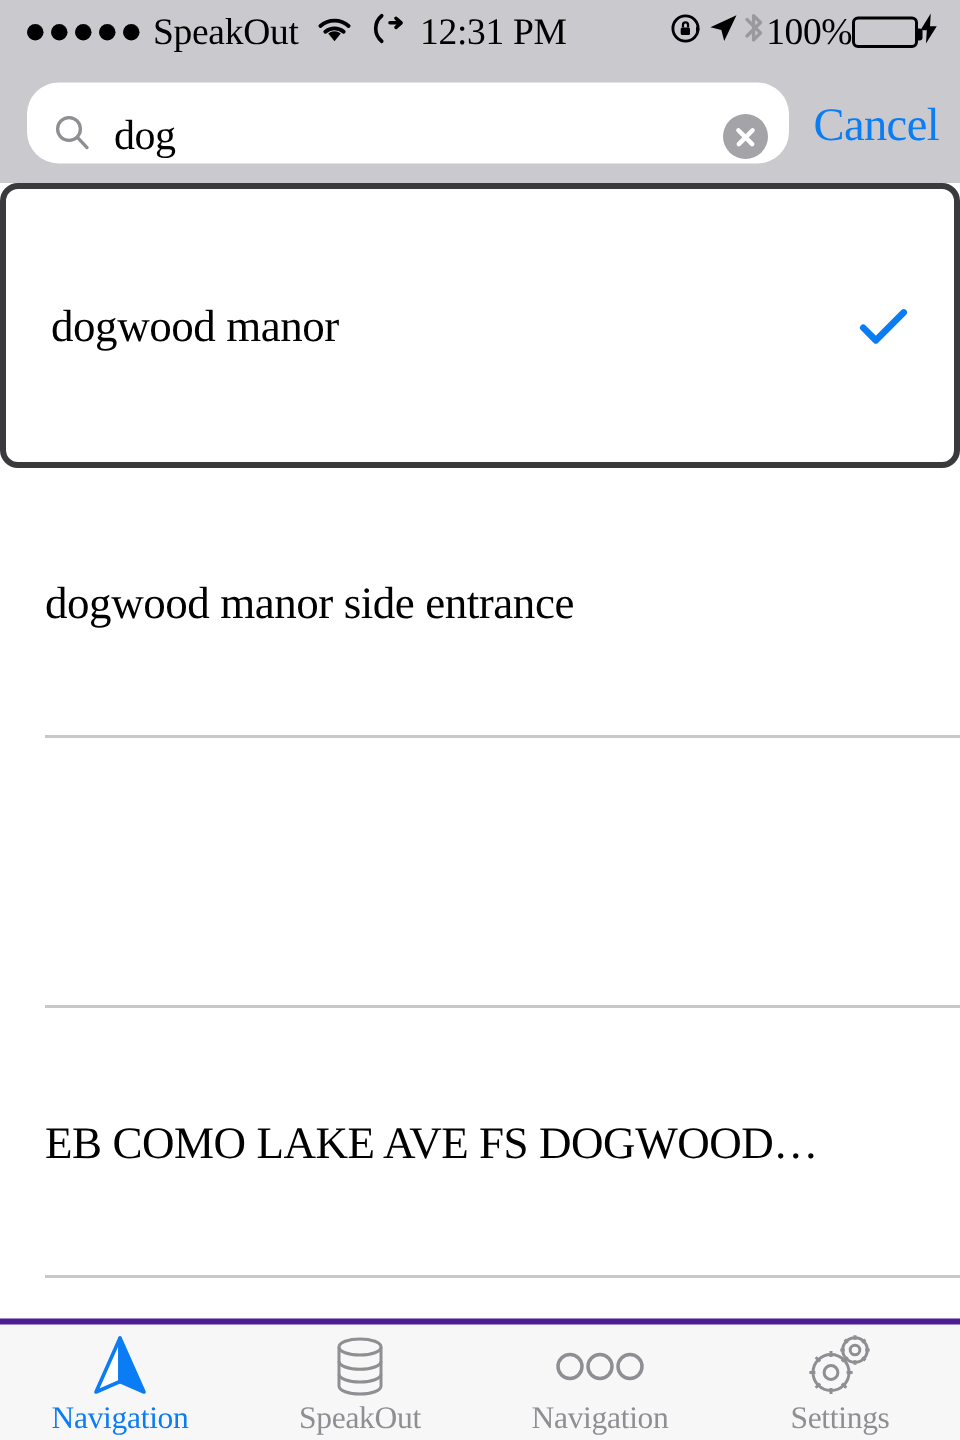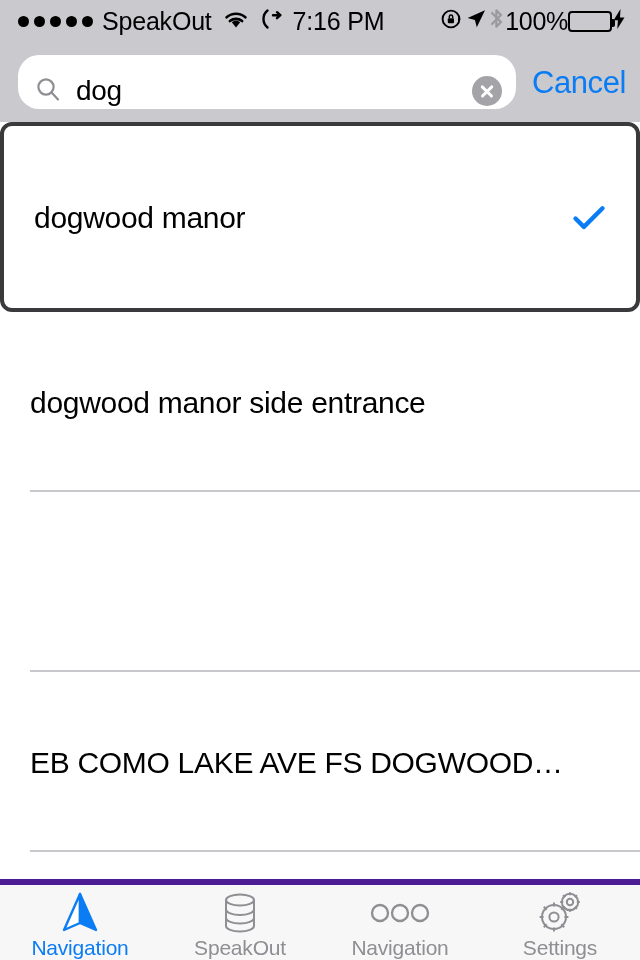--- a/index.html
+++ b/index.html
@@ -12,20 +12,21 @@
     overflow: hidden;
     background: #ffffff;
     font-family: "Liberation Sans", sans-serif;
     -webkit-font-smoothing: antialiased;
   }
   .screen {
     position: relative;
     width: 569px;
     height: 960px;
     background: #ffffff;
+    font-family: Liberation Serif, serif;
   }
 
   
   .status-bar {
     position: absolute;
     top: 0; left: 0;
     width: 640px;
     height: 42px;
     background: #c9c9ce;
     display: flex;
@@ -203,21 +204,21 @@
     background: #c8c7cc;
   }
 
   
   .tab-bar {
     position: absolute;
     left: 0; bottom: 0;
     width: 640px;
     height: 81px;
     background: #f7f7f7;
-    border-top: 6px solid #4c1d95;
+    border-top: 4px solid #4c1d95;
     box-sizing: border-box;
     display: flex;
   }
   .tab {
     flex: 1;
     display: flex;
     flex-direction: column;
     align-items: center;
     justify-content: flex-start;
     padding-top: 7px;
@@ -259,21 +260,21 @@
           <path d="M5.6 9.3a14.3 14.3 0 0 1 18.8 0" stroke="#000" stroke-width="2.6" fill="none" stroke-linecap="round"></path>
           <path d="M8.9 13.1a9.6 9.6 0 0 1 12.2 0" stroke="#000" stroke-width="2.6" fill="none" stroke-linecap="round"></path>
         </svg>
       </span>
       <span>
         <svg width="24" height="24" viewBox="0 0 24 24">
           <path d="M7.5 3.5a11 11 0 0 0 0 17" stroke="#000" stroke-width="2.4" fill="none" stroke-linecap="round"></path>
           <path d="M13 8.2h6.6M17 5.2l3.4 3-3.4 3" stroke="#000" stroke-width="2.4" fill="none" stroke-linecap="round" stroke-linejoin="round"></path>
         </svg>
       </span>
-      <span class="status-time">7:16 PM</span>
+      <span class="status-time">12:31 PM</span>
     </div>
 
     <div class="status-right">
       <span>
         <svg width="24" height="24" viewBox="0 0 24 24">
           <circle cx="11" cy="12" r="8.4" stroke="#000" stroke-width="1.9" fill="none"></circle>
           <rect x="7.8" y="11.3" width="6.2" height="5" rx="1" fill="#000"></rect>
           <path d="M9.3 11.3v-1.6a1.7 1.7 0 0 1 3.4 0v1.6" stroke="#000" stroke-width="1.5" fill="none"></path>
           <path d="M18 10.6l2.6 1.9-2.6 1.9z" fill="#000"></path>
         </svg>

